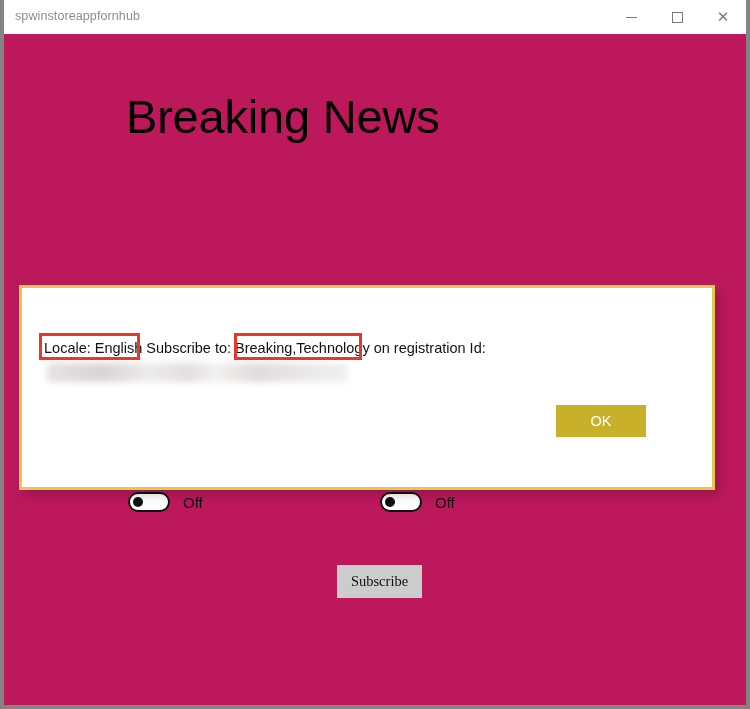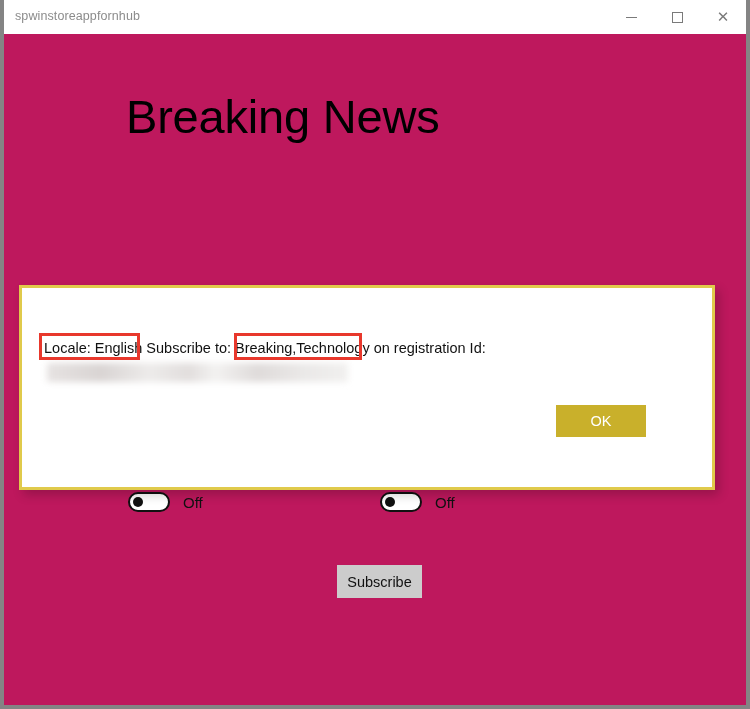--- a/index.html
+++ b/index.html
@@ -162,21 +162,21 @@
 
   
   #subscribe-button {
     position: absolute;
     left: 333px;
     top: 565px;
     width: 85px;
     height: 33px;
     background: #cccccc;
     border: none;
-    font-family: Liberation Sans, sans-serif;
+    font-family: Liberation Serif, serif;
     font-size: 14.5px;
     color: #111111;
     cursor: pointer;
     padding: 3px;
   }
 
   
   #dialog {
     position: absolute;
     left: 15px;

